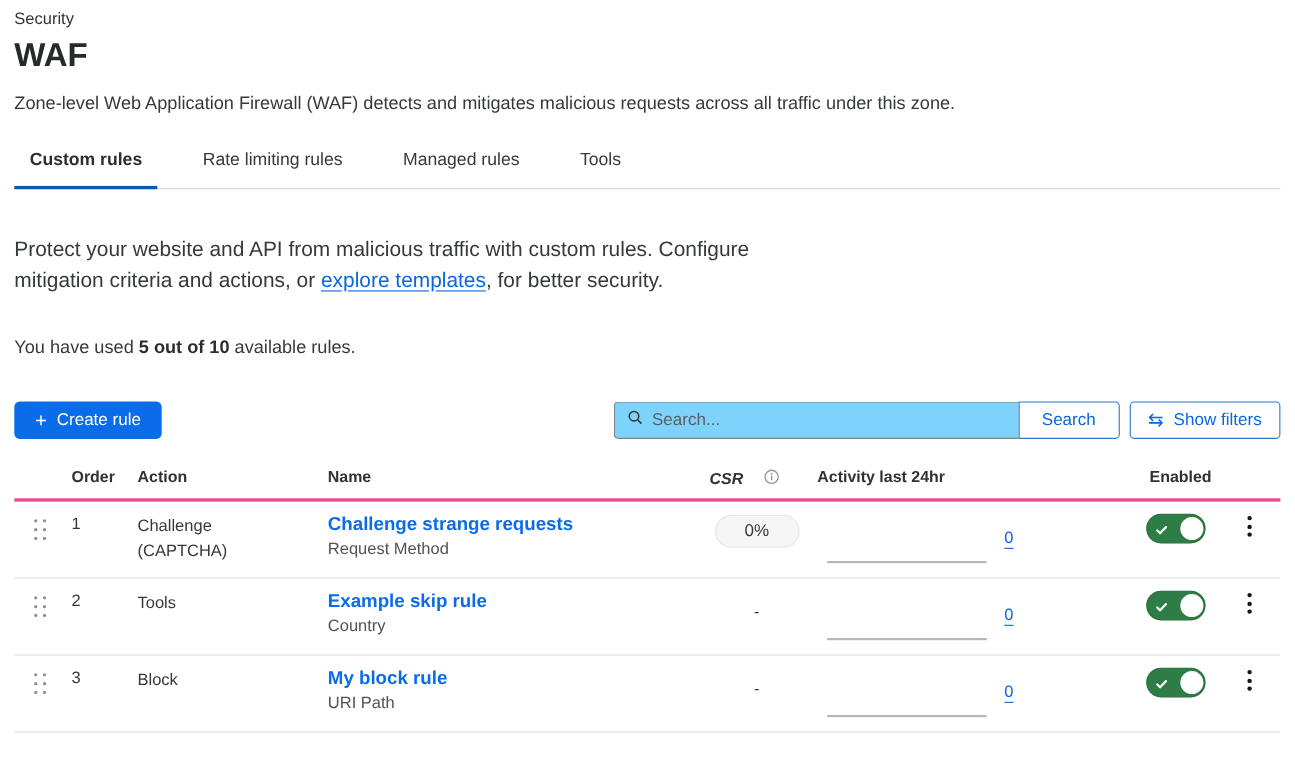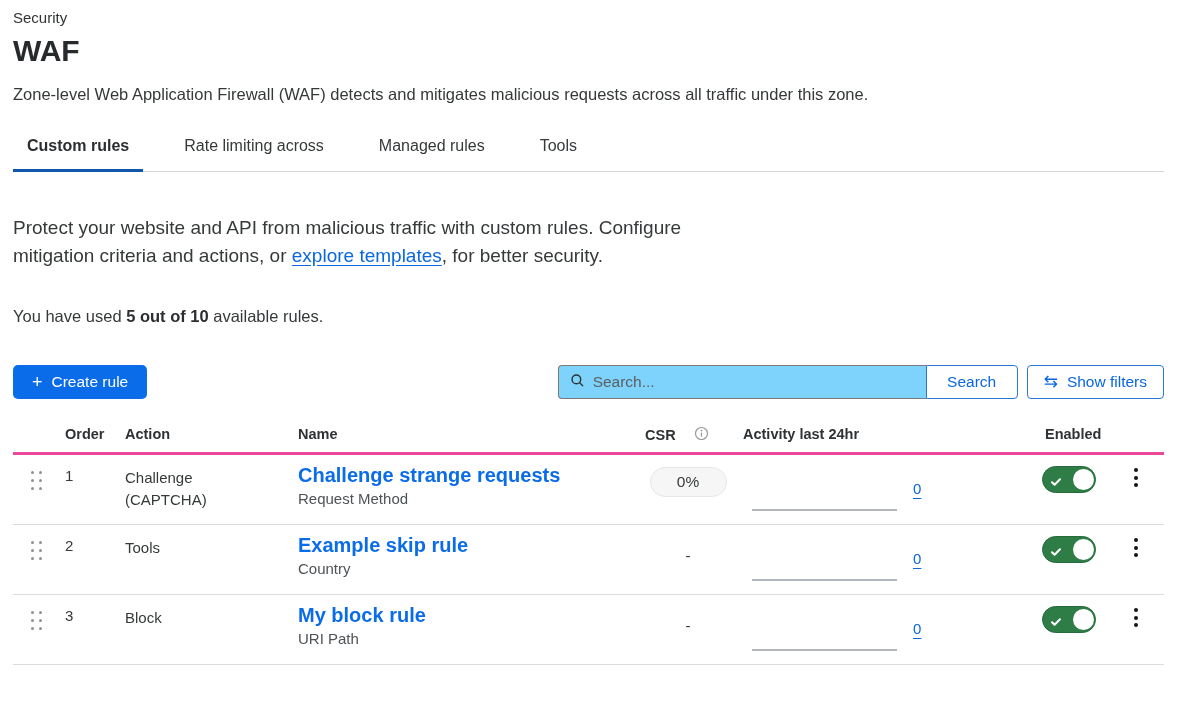--- a/index.html
+++ b/index.html
@@ -67,32 +67,32 @@
 
   
   .rules-table { margin-top:27px; }
   .t-row {
     display:grid;
     grid-template-columns:52px 60px 173px 335px 110px 205px 70px 90px 56px;
     align-items:start;
   }
   .t-head { padding-bottom:8px; border-bottom:3px solid #ec4899; }
   .t-head .hcell { font-size:14.5px; font-weight:600; color:#2f3234; }
-  .hcell.csr { padding-left:12px; display:flex; align-items:center; gap:18px; }
+  .hcell.csr { padding-left:12px; display:flex; align-items:center; gap:18px;font-style:italic; }
   .hcell.enabled { padding-left:27px; }
   .rule-row { height:70px; border-bottom:1px solid #dcdcdc; position:relative; }
 
   .drag-cell { padding:16px 0 0 18px; }
   .drag-handle { display:grid; grid-template-columns:repeat(2,3px); grid-auto-rows:3px; gap:5px 5px; cursor:grab; }
   .drag-handle i { width:3px; height:3px; border-radius:50%; background:#8d9196; }
 
   .order-cell { padding-top:12px; font-size:15px; }
   .action-cell { padding-top:12px; font-size:15px; line-height:22px; max-width:120px; color:#36393a; }
   .name-cell { padding-top:10px; }
-  .rule-name { font-size:20px; line-height:21px; font-weight:700; color:#0b6ce9; text-decoration:none; cursor:pointer; display:inline-block; }
+  .rule-name { font-size:17px; line-height:21px; font-weight:700; color:#0b6ce9; text-decoration:none; cursor:pointer; display:inline-block; }
   .rule-expression { margin-top:4px; font-size:15px; color:#4e5357; }
 
   .csr-cell { padding-top:12px; display:flex; justify-content:center; }
   .csr-pill {
     min-width:77px; height:30px; border-radius:15px; background:#f6f6f6; border:1px solid #e6e6e6;
     display:flex; align-items:center; justify-content:center; font-size:15.5px; color:#36393a; padding:0 14px;
   }
   .csr-dash { padding-top:10px; font-size:15px; color:#36393a; }
 
   .activity-cell { position:relative; height:70px; }
@@ -122,21 +122,21 @@
 <div class="page">
 
   <div>
     <div class="eyebrow">Security</div>
     <h1 class="title">WAF</h1>
     <div class="desc">Zone-level Web Application Firewall (WAF) detects and mitigates malicious requests across all traffic under this zone.</div>
   </div>
 
   <div class="tabs">
     <div class="tab active">Custom rules</div>
-    <div class="tab">Rate limiting across</div>
+    <div class="tab">Rate limiting rules</div>
     <div class="tab">Managed rules</div>
     <div class="tab">Tools</div>
   </div>
 
   <p class="intro"><span>Protect your website and API from malicious traffic with custom rules. Configure mitigation criteria and actions, or </span><a class="inline-link">explore templates</a><span>, for better security.</span></p>
 
   <p class="usage"><span>You have used </span><b>5 out of 10</b><span> available rules.</span></p>
 
   <div class="toolbar">
     <button class="btn-primary">

